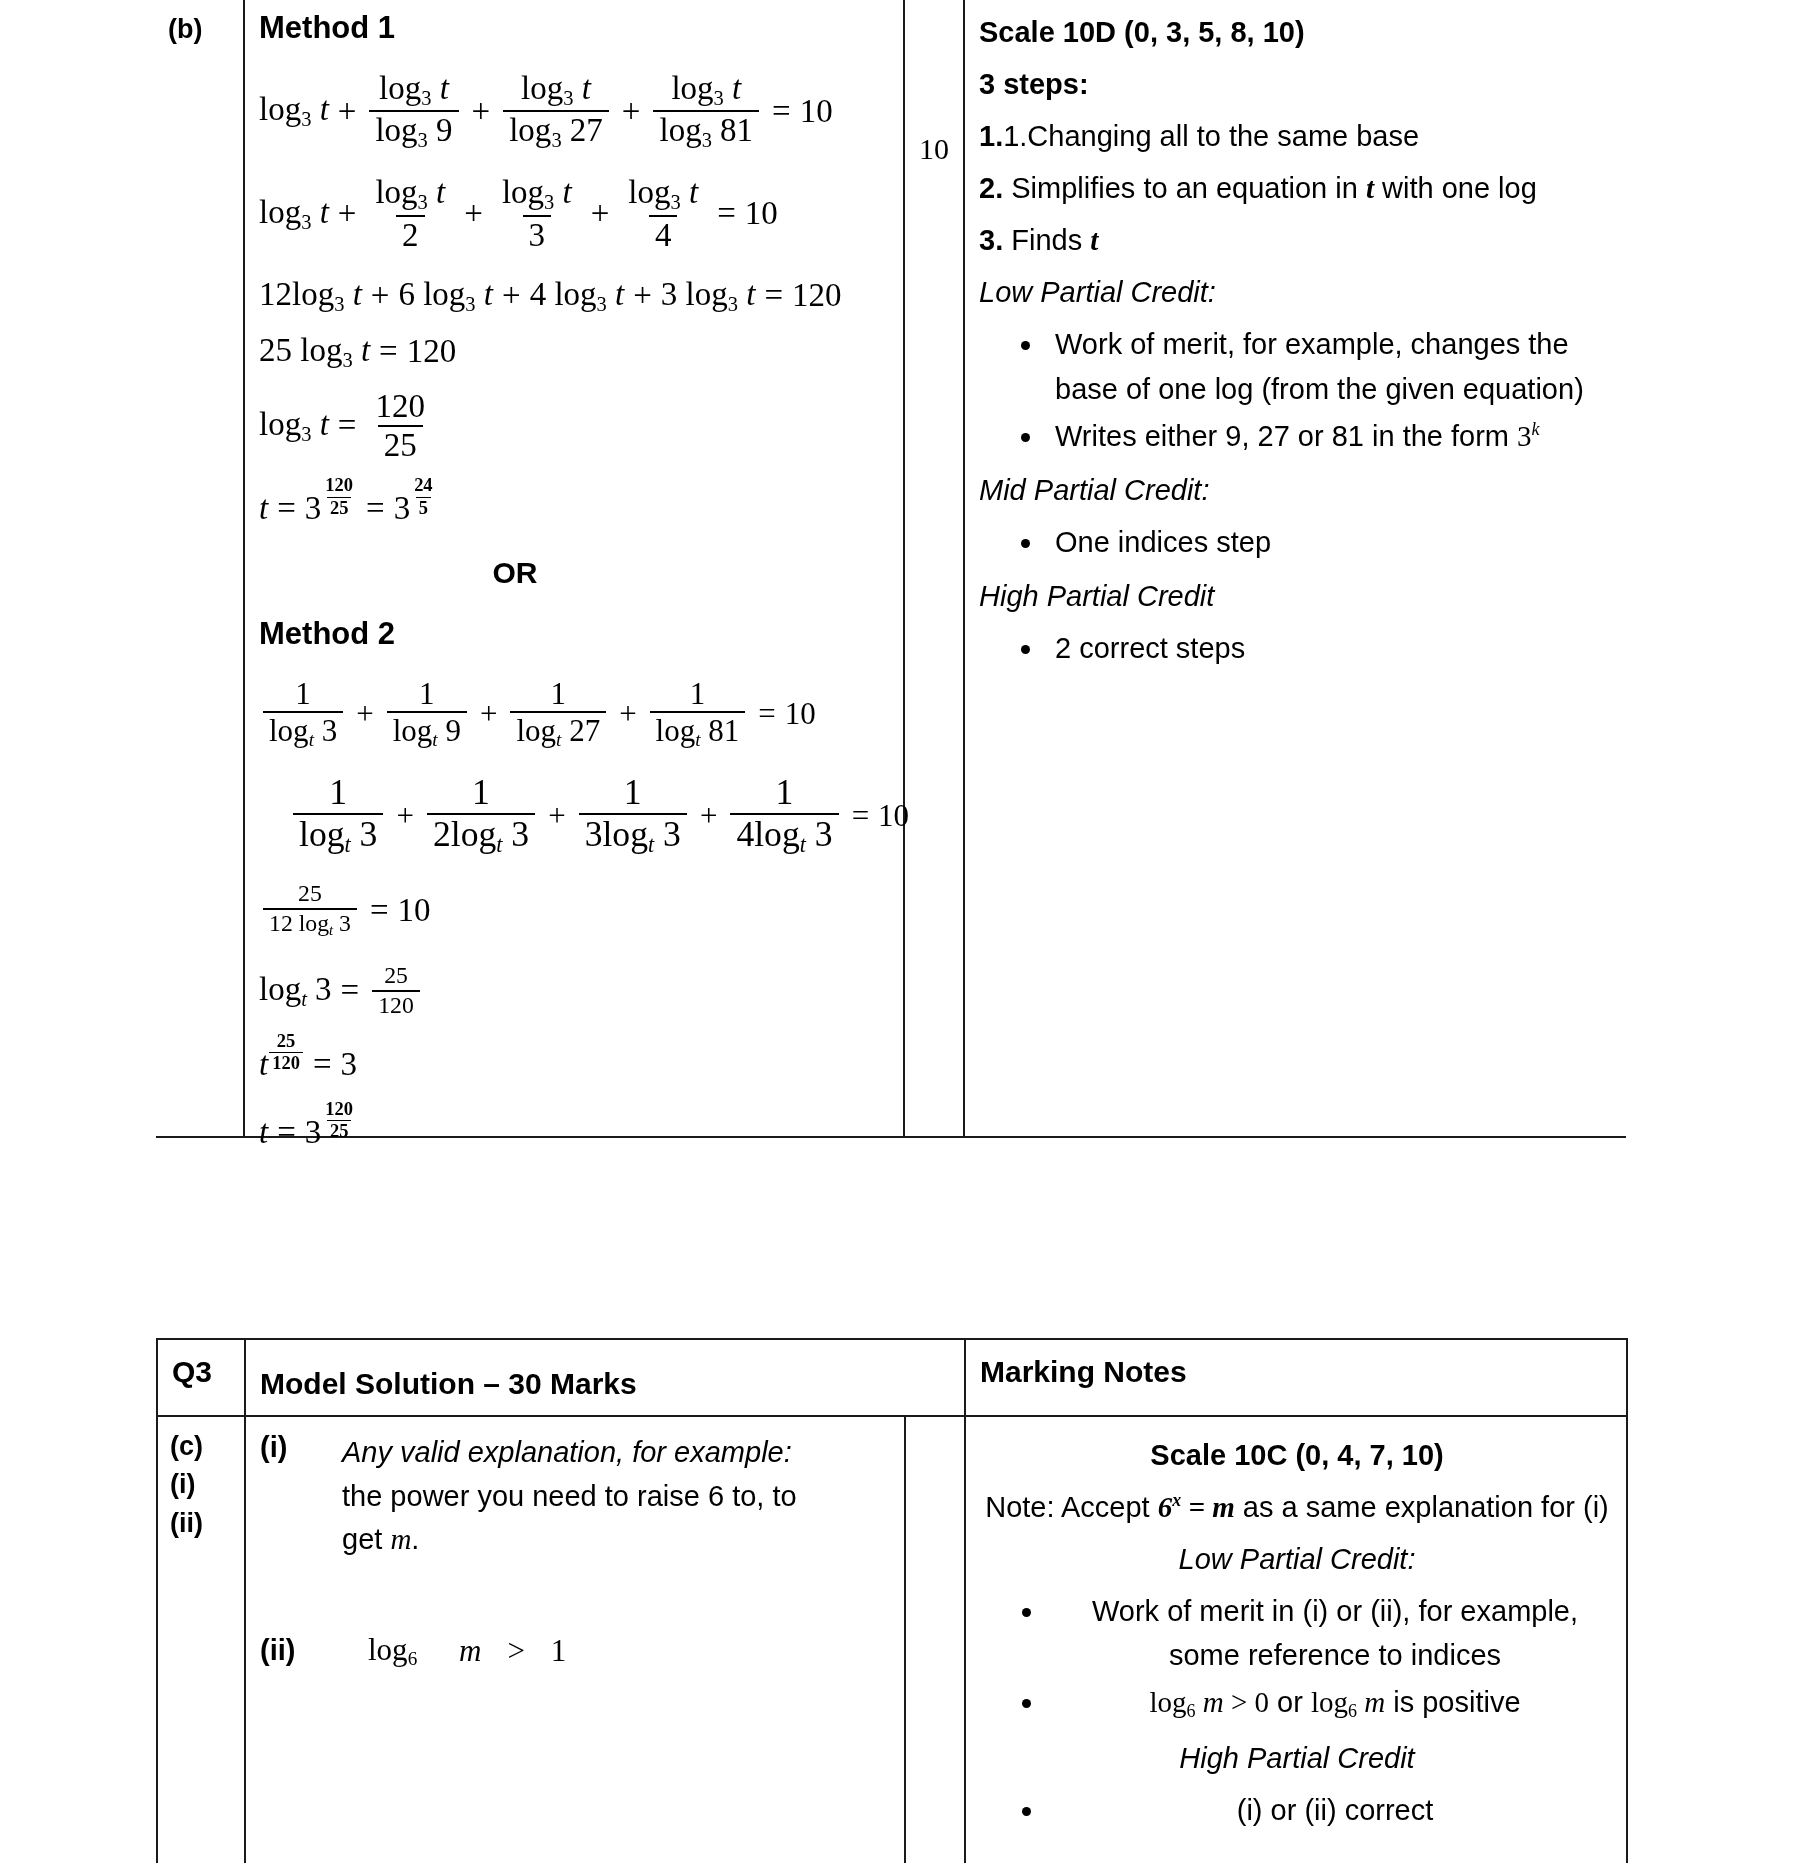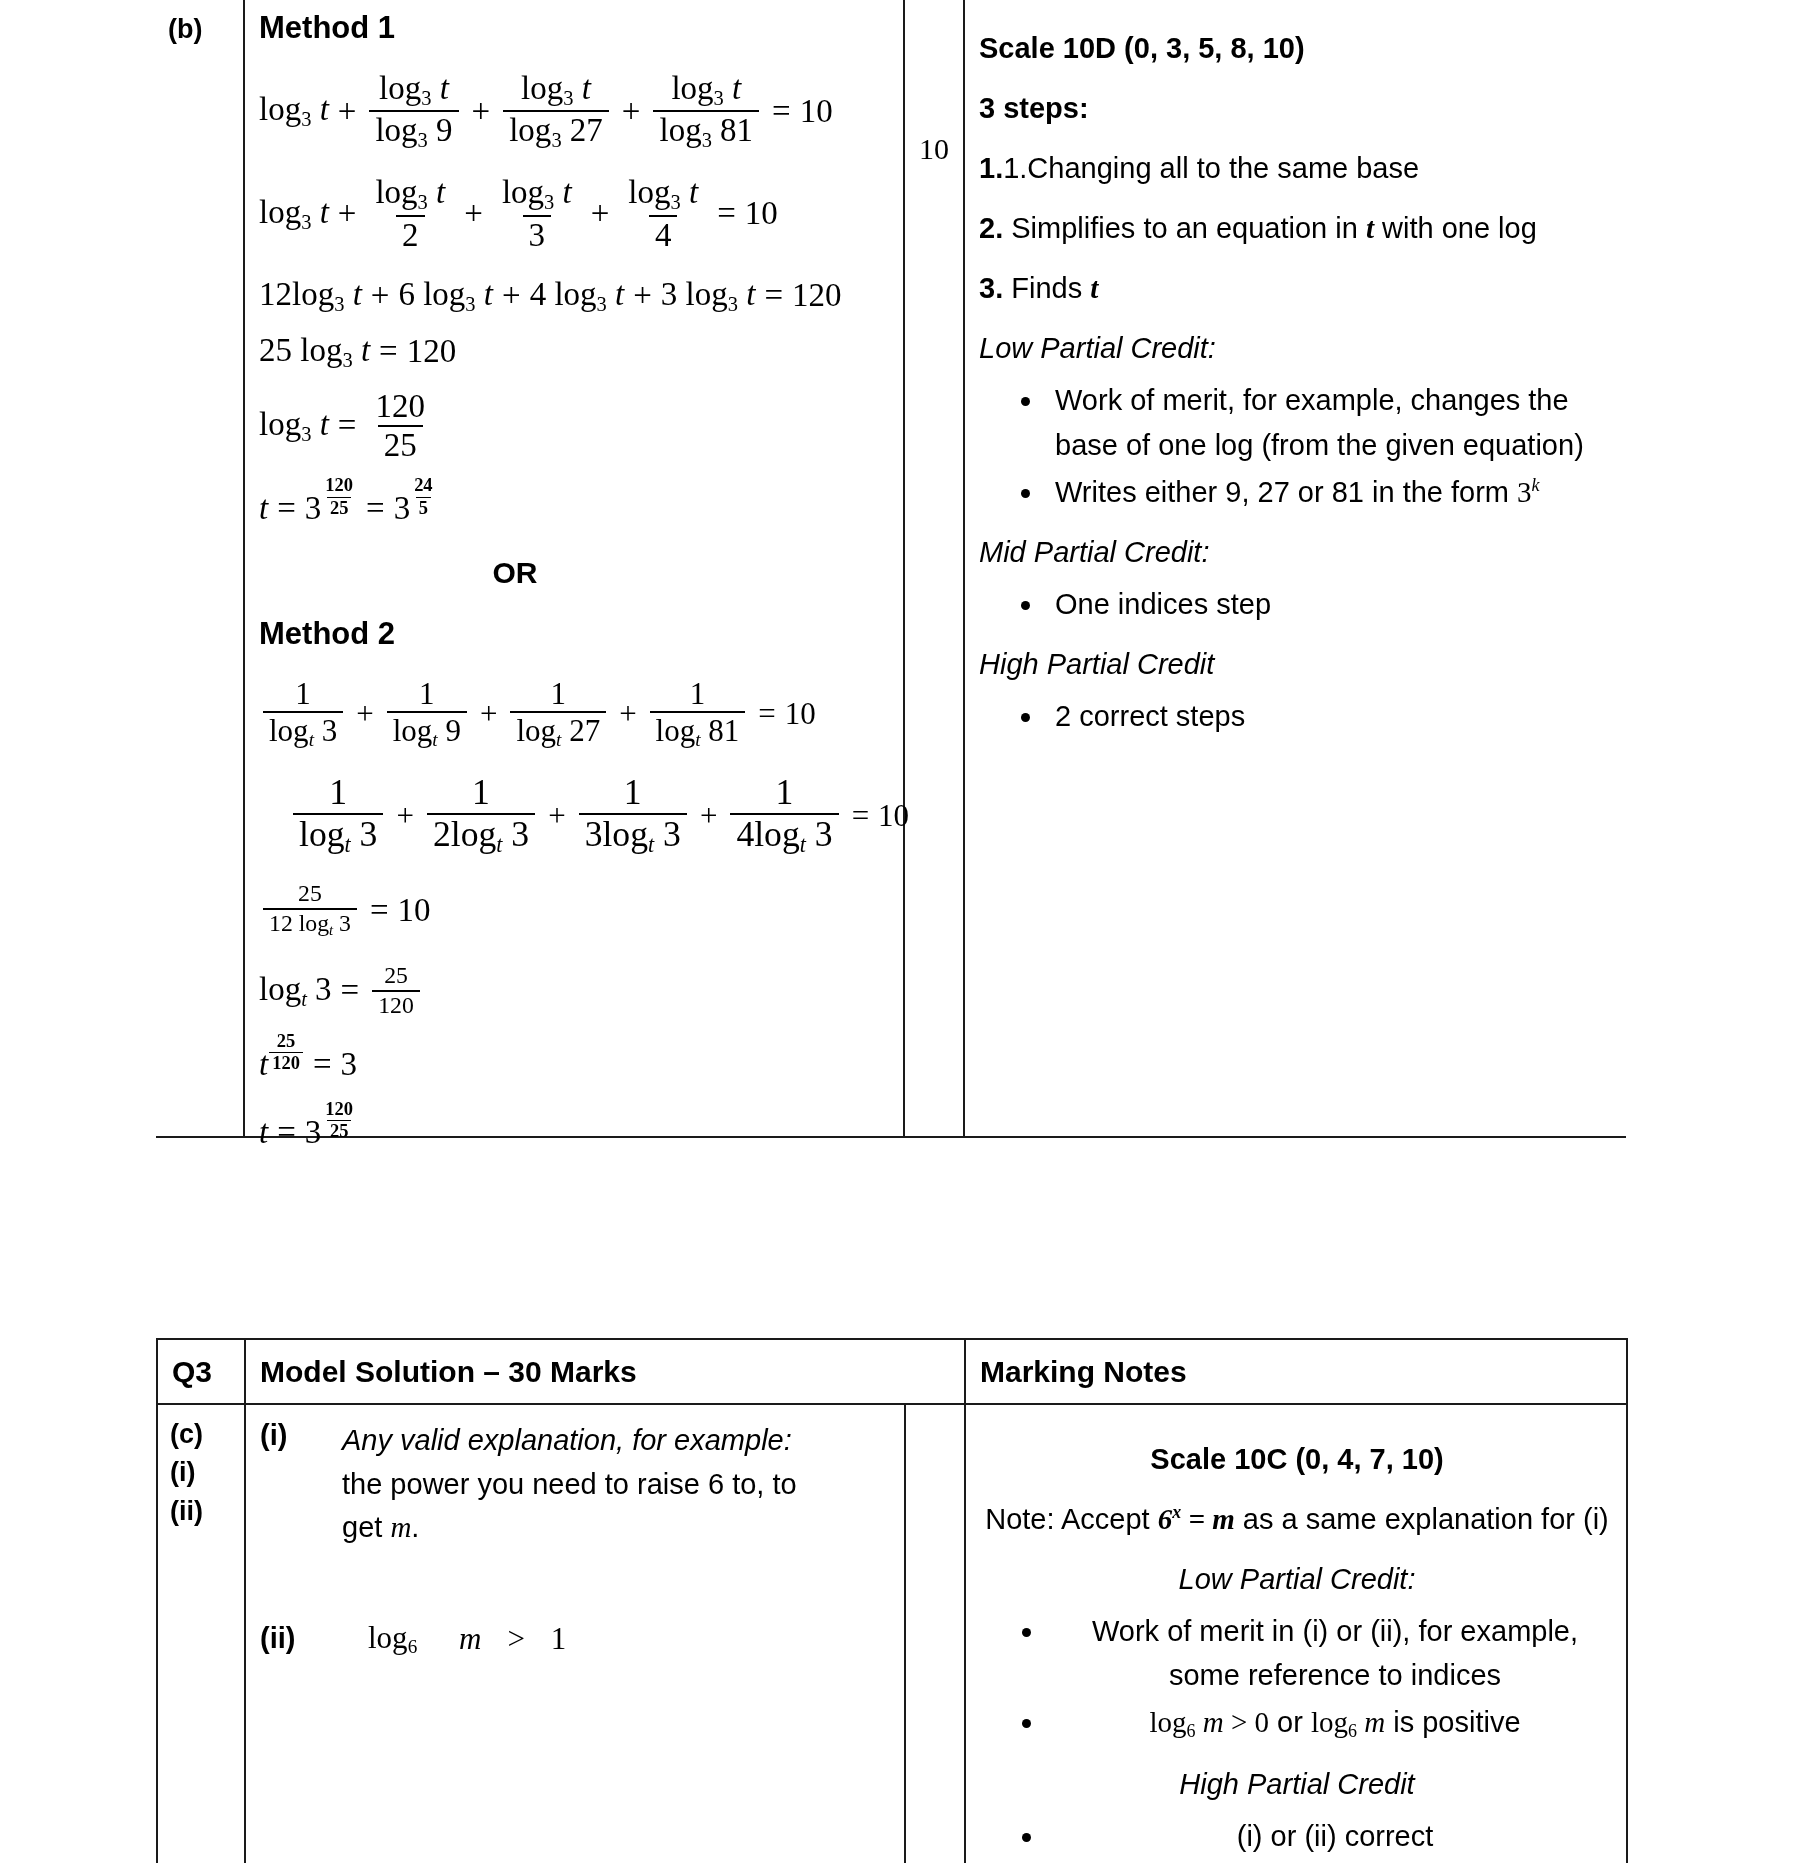--- a/index.html
+++ b/index.html
@@ -55,21 +55,21 @@
 
   .hdr-bold {
     font-weight: bold;
     font-size: 30px;
     line-height: 1.3;
   }
 
   .note-line {
     font-size: 29px;
     line-height: 1.52;
-    margin: 16px 0 8px 0;
+    margin: 0 0 8px 0;
   }
   .note-line.b  { font-weight: bold; }
   .note-line.it { font-style: italic; }
 
   ul.bullets {
     margin: 0 0 10px 0;
     padding-left: 66px;
     list-style: disc;
   }
   ul.bullets li {
@@ -402,21 +402,21 @@
         <col class="col-marks">
         <col class="col-notes">
     </colgroup>
 
     <tbody>
         <tr>
       <td>
         <div class="hdr-bold" style="padding:12px 0 12px 14px;">Q3</div>
       </td>
       <td colspan="2">
-        <div class="hdr-bold" style="padding:12px 0 12px 14px;">Model Solution – 30 Marks</div>
+        <div class="hdr-bold" style="padding:24px 0 12px 14px;">Model Solution – 30 Marks</div>
       </td>
       <td>
         <div class="hdr-bold" style="padding:12px 0 12px 14px;">Marking Notes</div>
       </td>
     </tr>
 
     <tr>
       <td>
         <div class="lbl">(c)</div>
         <div class="lbl" style="padding-top:0;">(i)</div>

